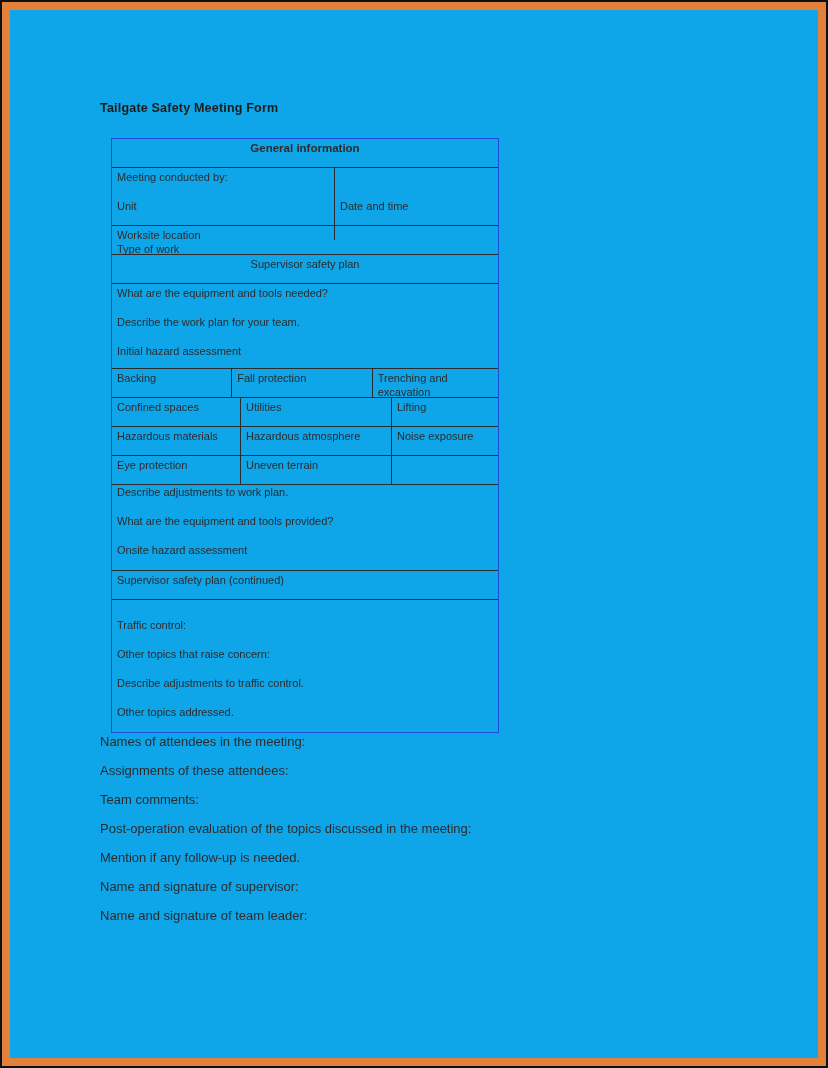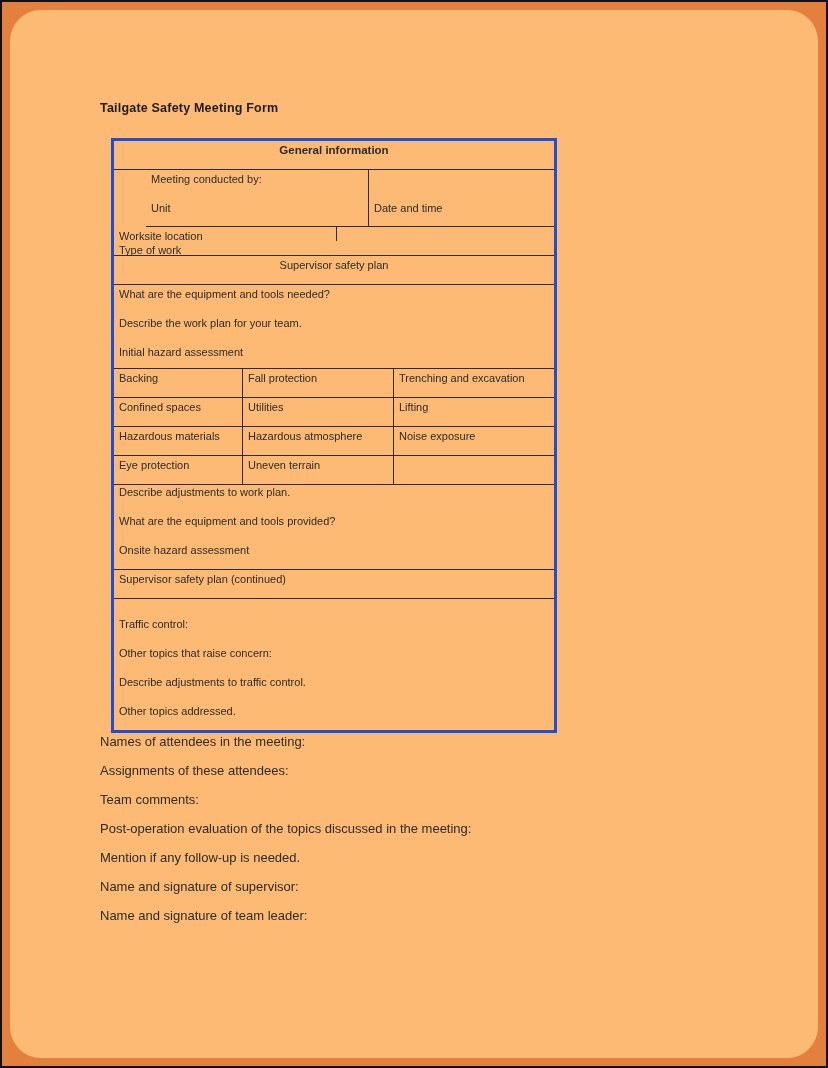--- a/index.html
+++ b/index.html
@@ -1,38 +1,38 @@
 <!DOCTYPE html>
 <html><head>
 <meta charset="utf-8">
 <style>
   * { margin:0; padding:0; box-sizing:border-box; }
   body { background:#555; font-family:"Liberation Sans", sans-serif; }
   .canvas { position:relative; width:828px; height:1068px; background:#101010; overflow:hidden; }
   .frame { position:absolute; inset:2px; background:#e2803c; }
-  .page { position:absolute; inset:8px; background:#fdba74; color:#2c2c2c;border-radius:31px; }
+  .page { position:absolute; inset:8px; background:#0ea5e9; color:#2c2c2c; }
 
   .title { position:absolute; left:90px; top:90px; font-size:12.5px; line-height:16px;
            font-weight:bold; color:#1c1c1c; letter-spacing:0.2px; }
 
-  .tbl { position:absolute; left:101px; top:128px; width:446px; height:595px;
-         border:3px solid #1d4ed8; display:flex; flex-direction:column;
+  .tbl { position:absolute; left:101px; top:128px; width:388px; height:595px;
+         border:1px solid #1d4ed8; display:flex; flex-direction:column;
          font-size:11px; line-height:14px; color:#2c2c2c; }
   .row { display:flex; border-bottom:1px solid #2c2c2c; overflow:hidden; }
   .row:last-child { border-bottom:none; flex:1 1 auto; }
   .cell { padding:2px 4px 0 5px; overflow:hidden; }
   .cell.fill { flex:1 1 auto; }
   .cell.rb { border-right:1px solid #2c2c2c; }
   .cell.center { text-align:center; padding-left:0; padding-right:0; }
   .cell.bold { font-weight:bold; font-size:11.5px; }
   .ln { height:29px; }
   .ln.indent-line2 { margin-top:29px; }
 
   .r-general   { height:30px; }
-  .r-meeting   { height:59px;margin-left:32px; }
+  .r-meeting   { height:59px; }
   .r-worksite  { height:30px;flex-direction:column; }
   .r-supplan   { height:30px; }
   .r-workplan  { height:87px; }
   .r-hz        { height:30px; }
   .r-adjust    { height:88px;align-items:center; }
   .r-continued { height:30px; }
   .r-traffic   { height:119px;margin-top:16px; }
 
   .w-half  { width:223px; }
   .w-hz1   { width:129px; }

